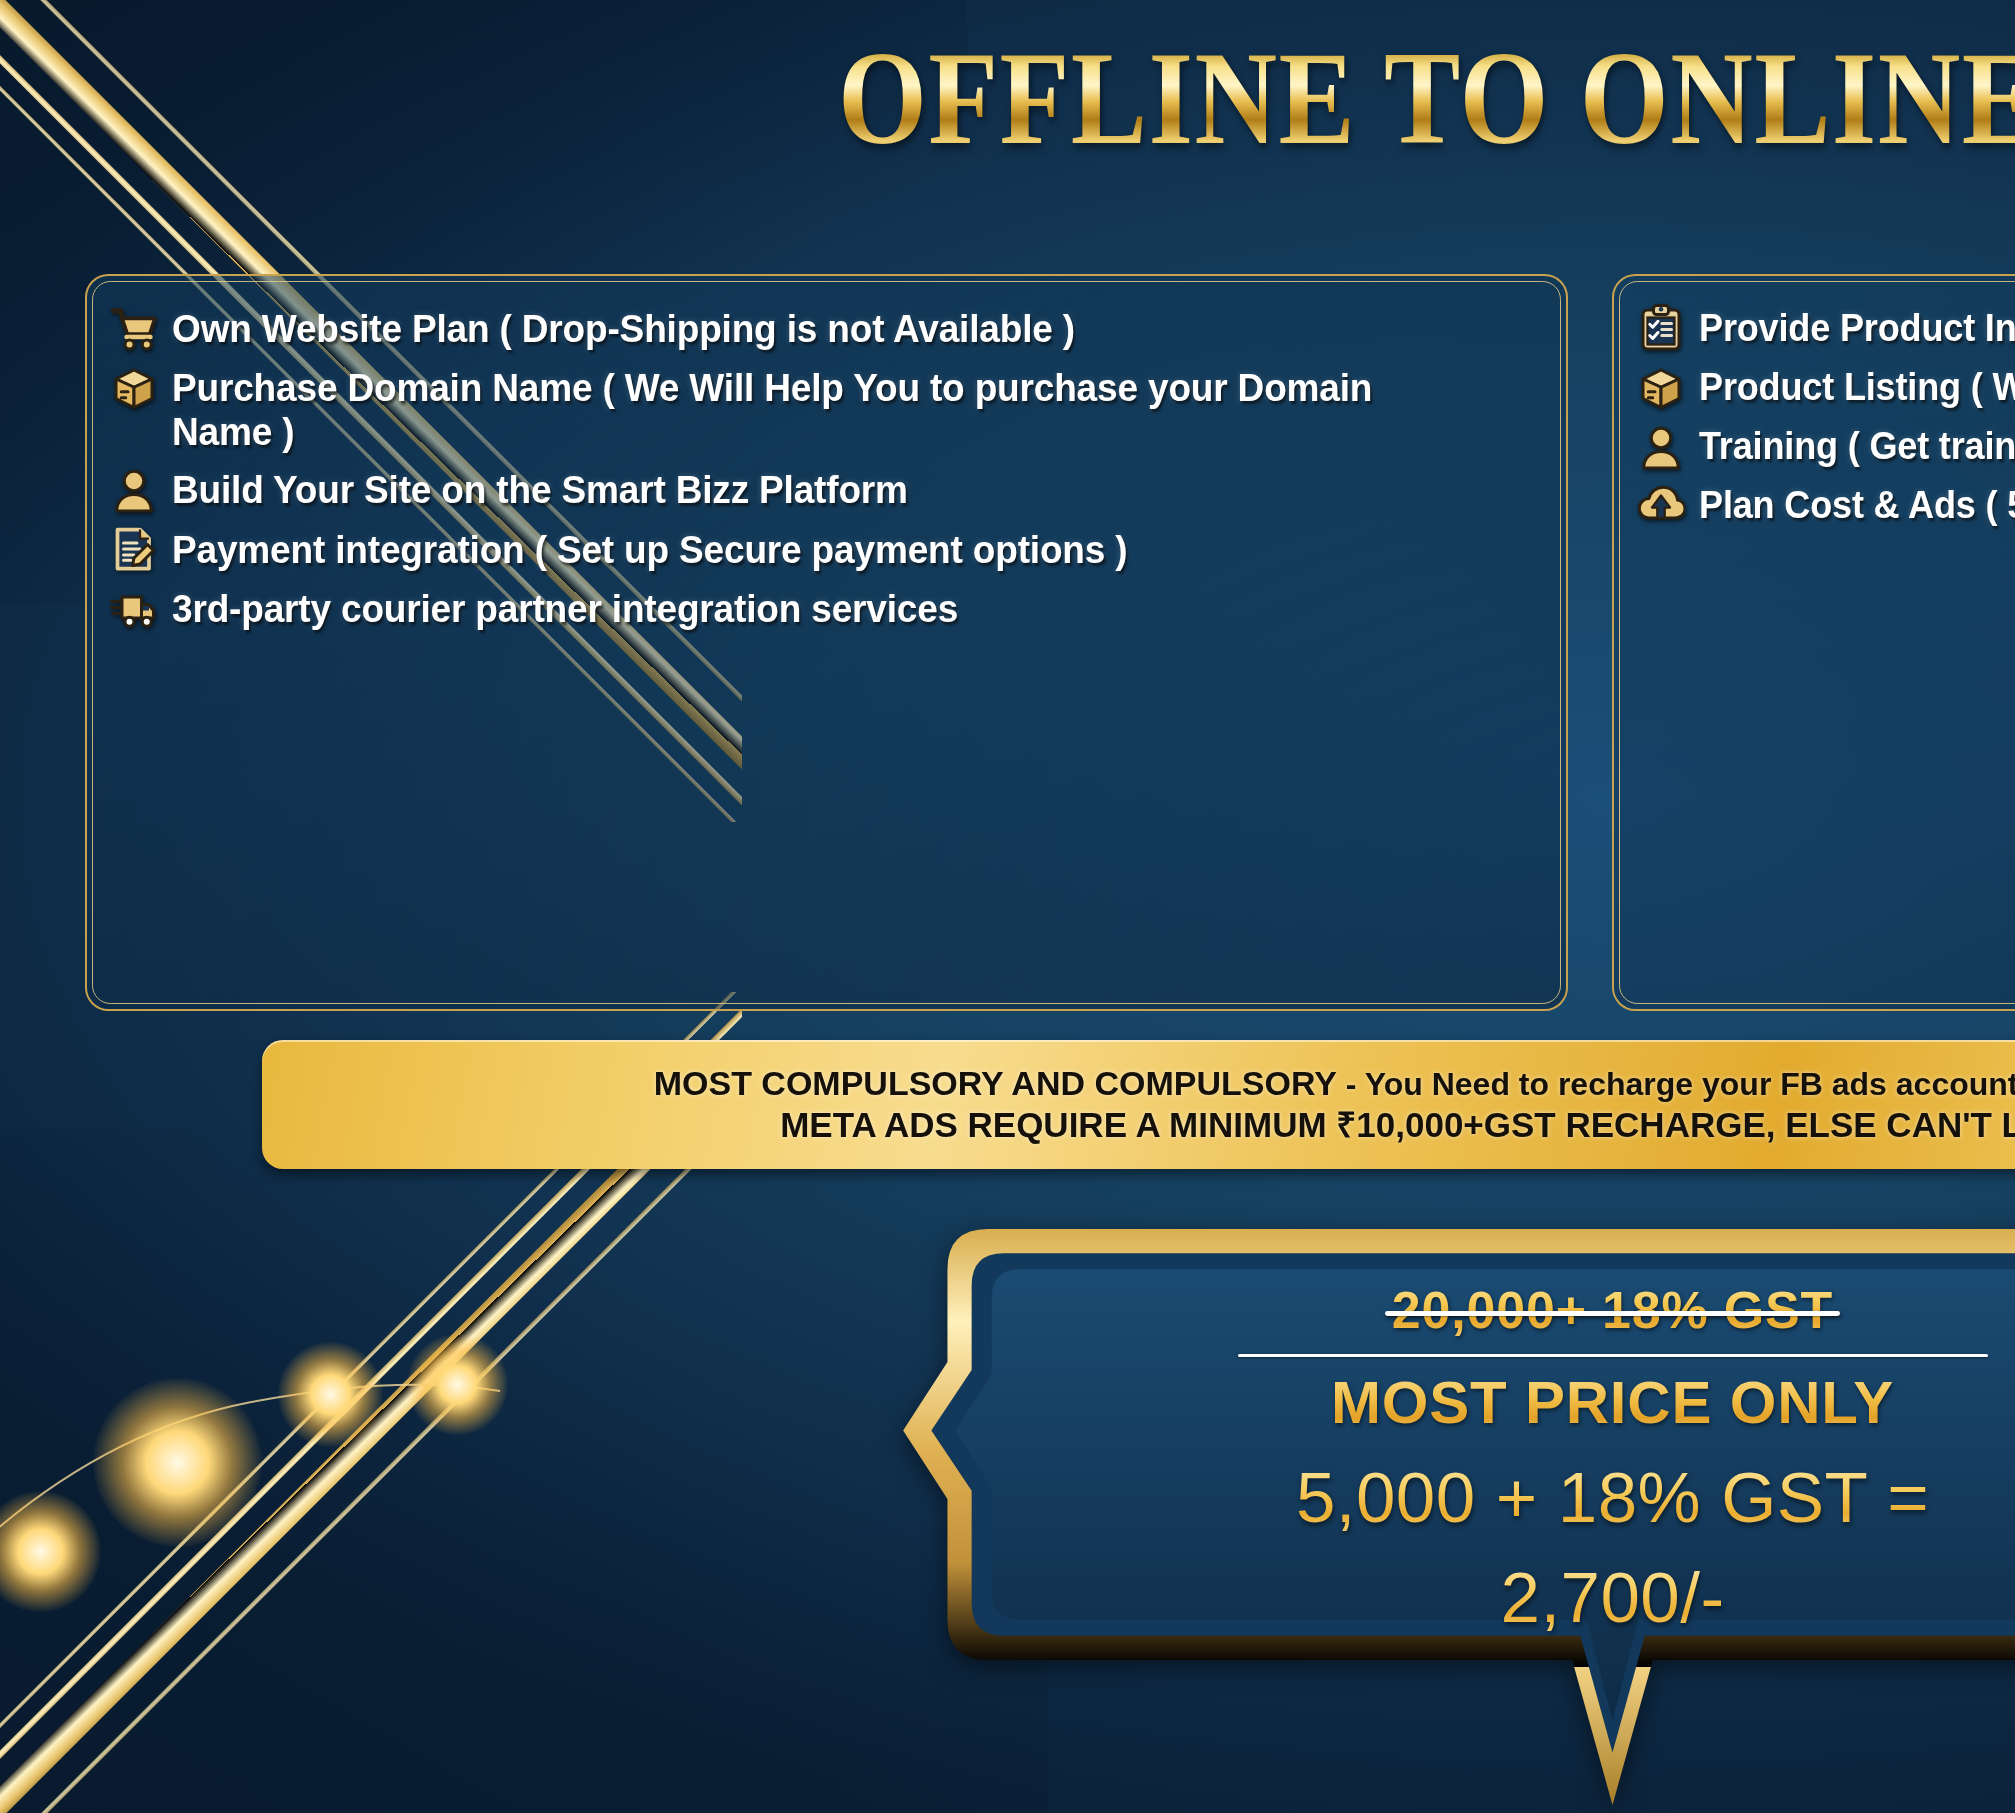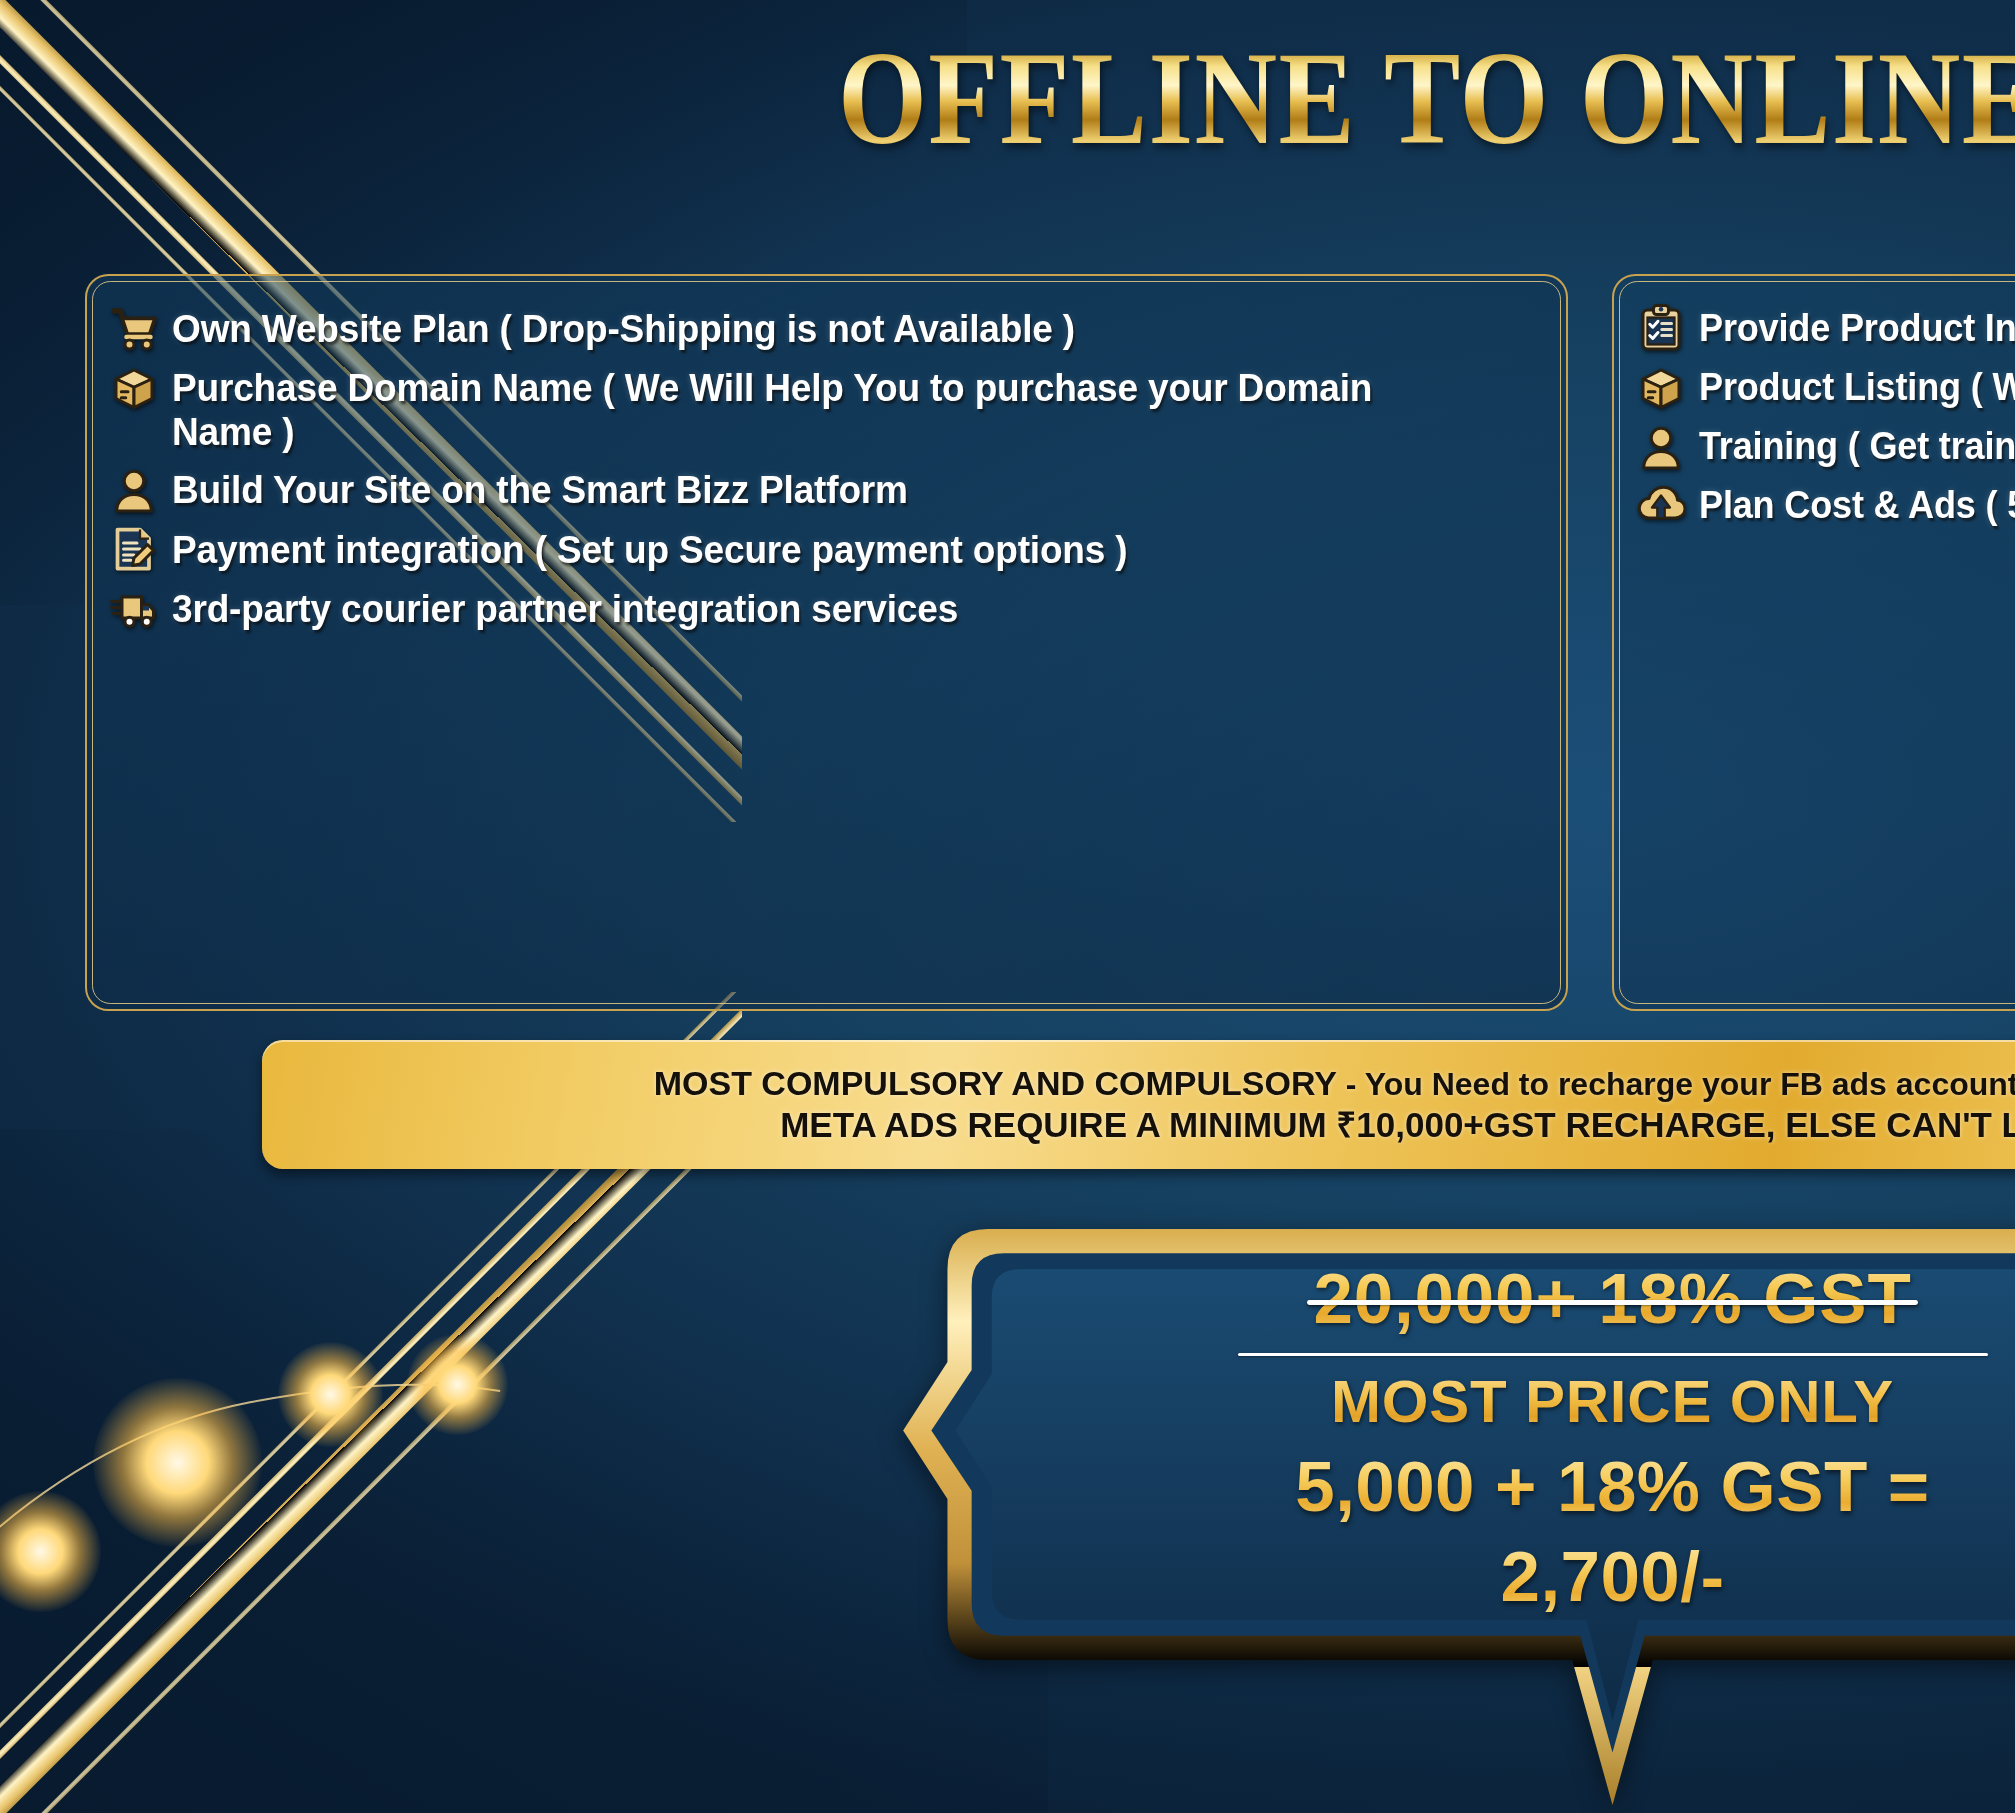--- a/index.html
+++ b/index.html
@@ -98,44 +98,44 @@
   .badge-wrap{position:absolute;left:887px;top:1217px;width:1451px;height:596px;}
   .badge-svg{position:absolute;inset:0;width:100%;height:100%;
              filter:drop-shadow(0 7.3px 12px rgba(0,0,0,.5));}
   .badge-inner{
     position:absolute;left:121px;top:40px;width:1209px;height:423px;
     display:flex;flex-direction:column;align-items:center;justify-content:flex-start;
     text-align:center;
   }
   .p-old{
     position:relative;display:inline-block;
-    font-size:71px;font-weight:bold;letter-spacing:0.8px;
+    font-size:52px;font-weight:bold;letter-spacing:0.8px;
     background:linear-gradient(180deg,#fde8a8 0%,#f5c851 38%,#e8a92c 68%,#f2cf72 100%);
     -webkit-background-clip:text;background-clip:text;color:transparent;-webkit-text-fill-color:transparent;
     filter:drop-shadow(1.6px 2.8px 2px rgba(0,0,0,.55));
-    margin-top:1px;
+    margin-top:23px;
   }
   .p-old::after{
     content:"";position:absolute;left:-6.4px;right:-6.4px;top:52%;height:5.2px;
     background:#ffffff;border-radius:2.4px;box-shadow:0 0.8px 2px rgba(0,0,0,.45);
   }
   .p-rule{width:750px;height:3.6px;background:#ffffff;border-radius:2px;margin:13.7px 0 10.5px;
           box-shadow:0 0.8px 2.4px rgba(0,0,0,.5);}
   .p-label{
     font-size:60px;font-weight:bold;letter-spacing:0.8px;
     background:linear-gradient(180deg,#fbe09a 0%,#f1bf48 44%,#e3a227 72%,#f5d278 100%);
     -webkit-background-clip:text;background-clip:text;color:transparent;-webkit-text-fill-color:transparent;
     filter:drop-shadow(1.6px 2.8px 2px rgba(0,0,0,.55));
   }
   .p-new{
-    font-size:71px;font-weight:bold;line-height:1.1;letter-spacing:0.4px;
+    font-size:71px;font-weight:normal;line-height:1.1;letter-spacing:0.4px;
     background:linear-gradient(180deg,#fdeaae 0%,#f6cc5c 40%,#eaad30 70%,#f8d87e 100%);
     -webkit-background-clip:text;background-clip:text;color:transparent;-webkit-text-fill-color:transparent;
     filter:drop-shadow(1.6px 3.2px 2.4px rgba(0,0,0,.55));
-    margin-top:12px;
+    margin-top:22px;
   }
 </style>
 </head>
 <body>
 
 <div class="stage">
 
   <div class="wedge w-tl"></div>
 
   <div class="wedge w-bl"></div>

